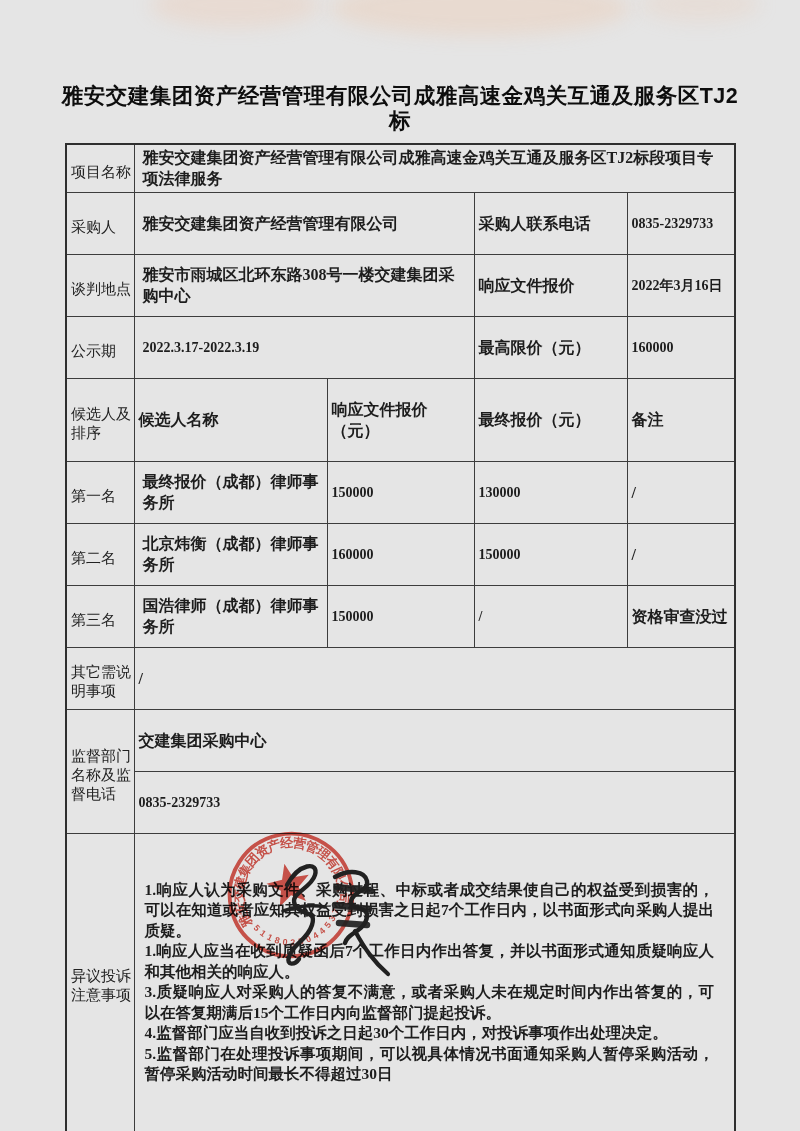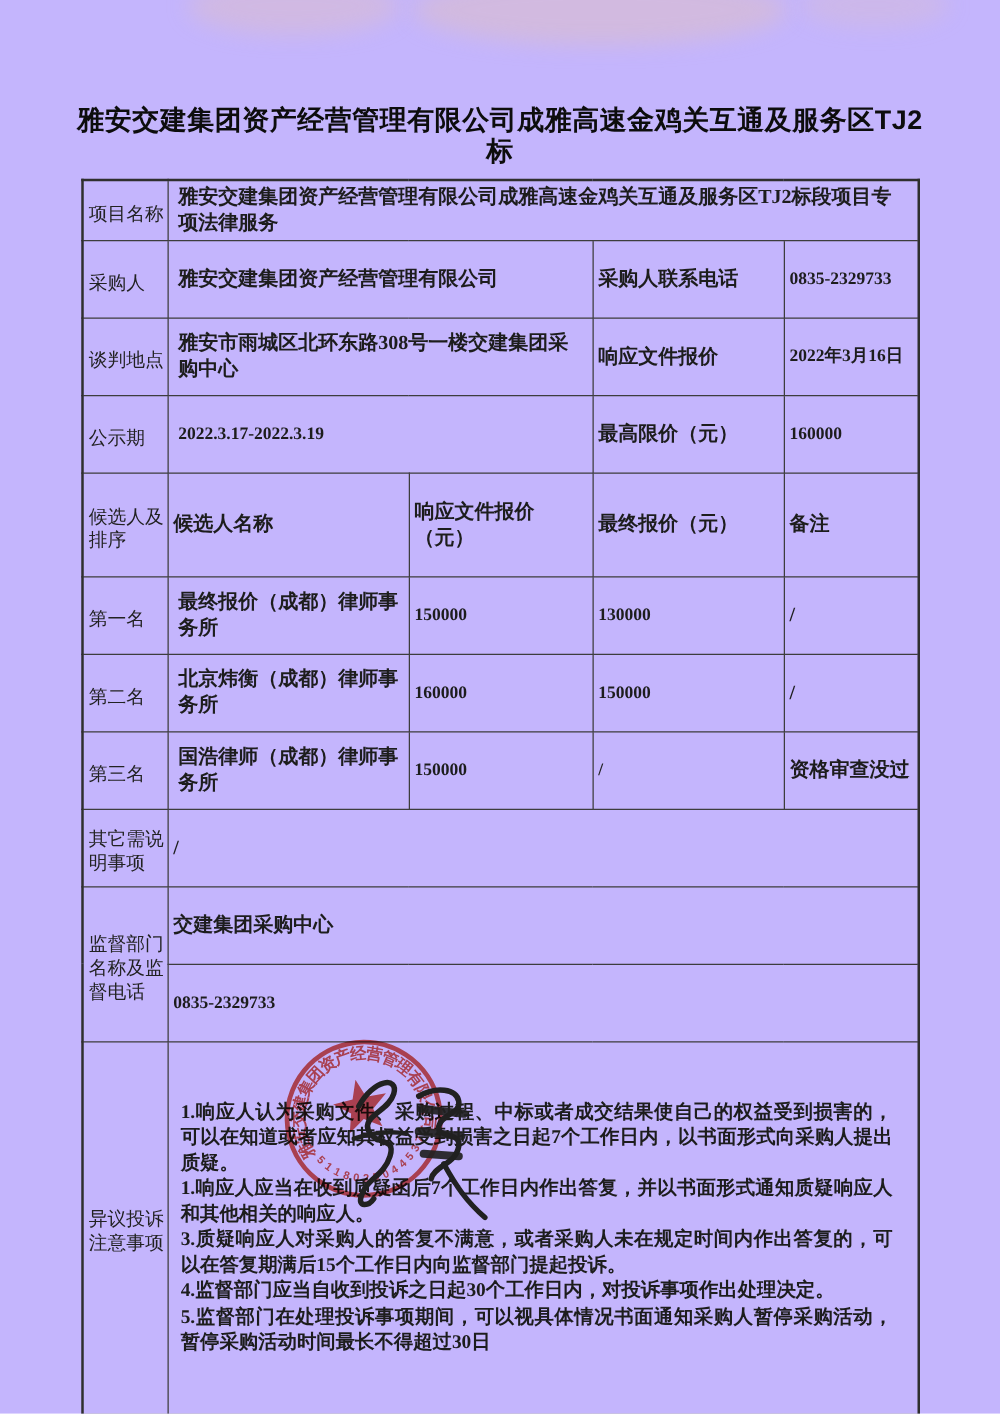--- a/index.html
+++ b/index.html
@@ -1,17 +1,17 @@
 <!DOCTYPE html>
 <html><head>
 <meta charset="utf-8">
 <style>
   html,body{margin:0;padding:0;background:#ffffff;}
   .page{
-    position:relative;width:800px;height:1131px;background:#c4b5fd;
+    position:relative;width:800px;height:1131px;background:#e5e5e5;
     font-family:"Liberation Serif", serif;color:#1d1d1d;overflow:hidden;
   }
   .smudge{position:absolute;filter:blur(9px);border-radius:50%;pointer-events:none;}
   .s1{left:150px;top:-18px;width:170px;height:46px;background:rgba(238,197,168,0.30);}
   .s2{left:330px;top:-20px;width:300px;height:56px;background:rgba(238,197,168,0.34);}
   .s3{left:640px;top:-14px;width:120px;height:36px;background:rgba(238,197,168,0.22);}
   .title{
     position:absolute;top:84px;left:60px;width:680px;margin:0;text-align:center;
     font-family:"Liberation Sans", sans-serif;font-weight:bold;color:#0d0d0d;
     font-size:21.5px;line-height:25px;letter-spacing:0.5px;

